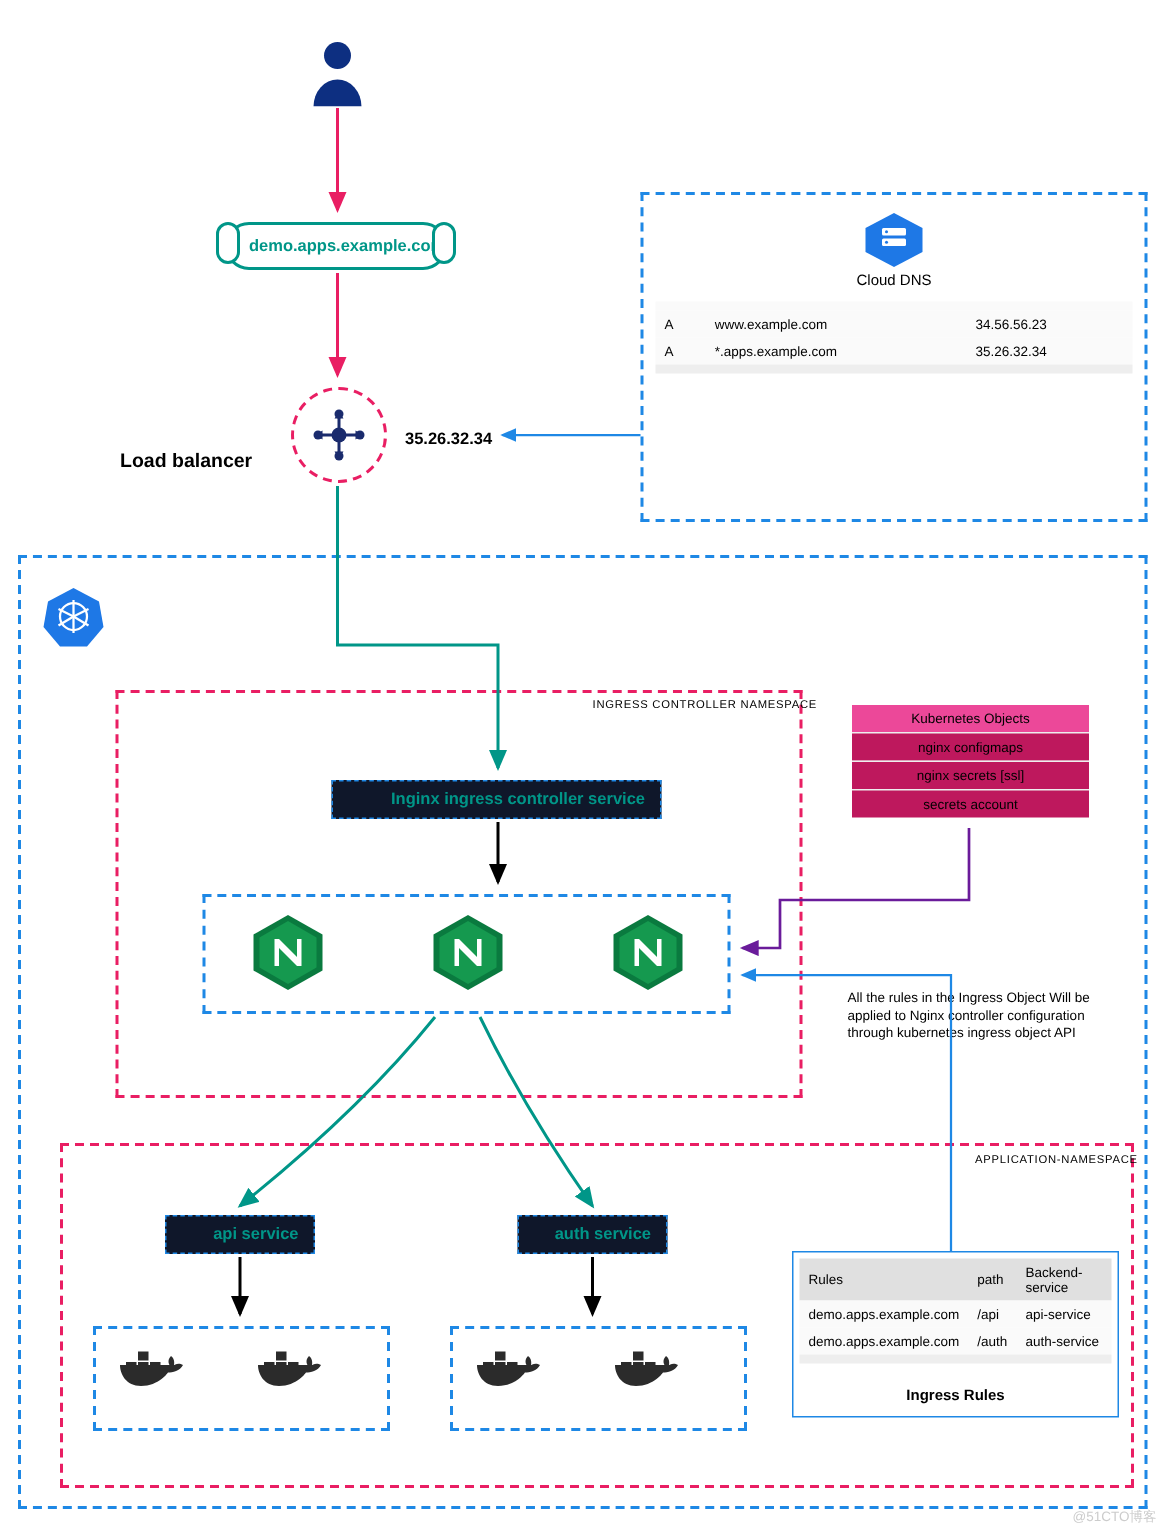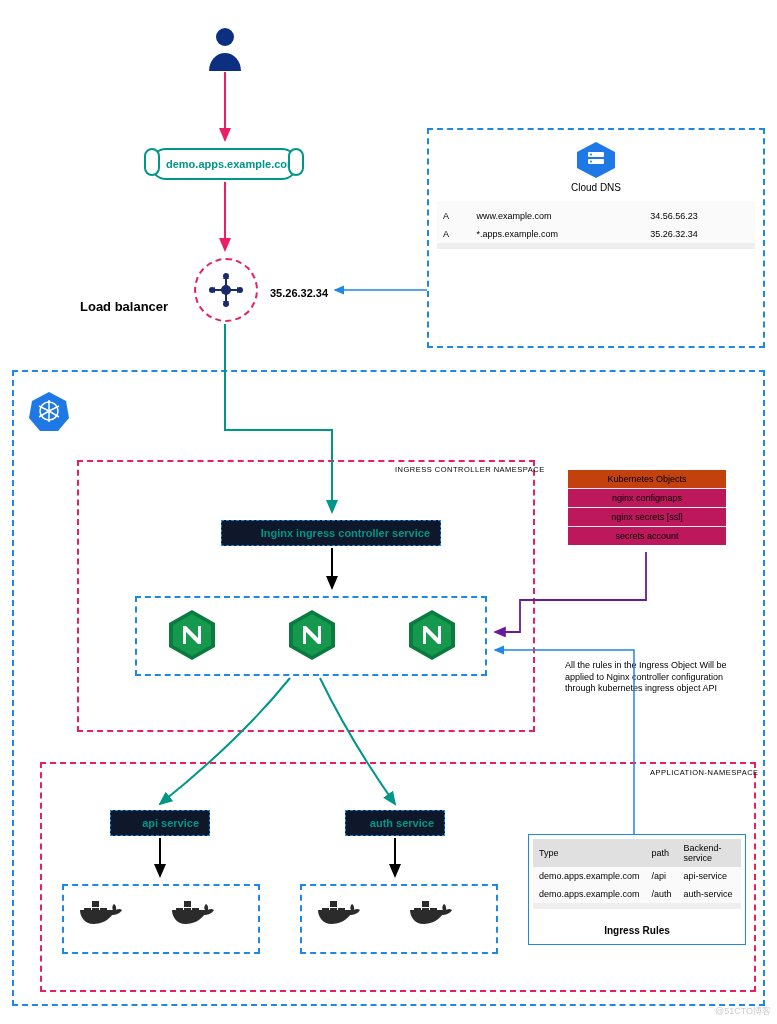--- a/index.html
+++ b/index.html
@@ -7,21 +7,21 @@
 .abs{position:absolute}
 .dashed-blue{border:2px dashed #1e88e5}
 .dashed-pink{border:2px dashed #e91e63}
 .box-teal{border:1.5px dashed #1e88e5;background:#0f172a;color:#009688;font-weight:bold;font-size:11px;padding:6px 10px;text-align:right}
 .ns-label{font-size:7.5px;font-weight:normal;letter-spacing:.5px}
 svg.conn{position:absolute;top:0;left:0;overflow:visible;pointer-events:none}
 table{border-collapse:collapse;width:100%;font-size:9px}
 th{background:#e0e0e0;padding:4px 6px;text-align:left;font-weight:normal}
 td{background:#fafafa;padding:4px 6px;text-align:left}
 .kobj{font-size:9px;text-align:center}
-.kobj .hdr{background:#c2410c;padding:4px}
+.kobj .hdr{background:#ec4899;padding:4px}
 .kobj .row{background:#be185d;padding:4px;border-top:1px solid #eee}
 .ann{font-size:9px;line-height:1.3}
 .pill{border:2px solid #009688;border-radius:30px;color:#009688;font-weight:bold;font-size:11px;text-align:center;padding:8px 14px;position:relative}
 .pill-cap{width:16px;height:100%;border:2px solid #009688;border-radius:30px;position:absolute;top:-2px;background:#fff}
 .watermark{position:absolute;right:6px;bottom:6px;font-size:9px;color:#ccc}
 </style>
 </head>
 <body>
 
 <svg class="abs" style="left:205px;top:25px" width="40" height="46">
@@ -180,21 +180,21 @@
       <rect x="22" y="10" width="7" height="6"></rect>
       <rect x="14" y="3" width="7" height="6"></rect>
       <path d="M2 17h32c3 0 8-1 10-5-3-2-6 0-6 0s1-4-2-6c-3 3-1 6-1 6H2c0 6 4 14 14 14 12 0 18-9 18-9"></path>
     </g>
   </svg>
 
 <div class="abs" style="left:528px;top:834px;width:218px;border:1.5px solid #1e88e5;padding:4px;background:#fff">
   <table>
     <tbody>
         <tr>
-      <th>Type</th>
+      <th>Rules</th>
       <th>path</th>
       <th>Backend-service</th>
     </tr>
     <tr>
       <td>demo.apps.example.com</td>
       <td>/api</td>
       <td>api-service</td>
     </tr>
     <tr>
       <td>demo.apps.example.com</td>

